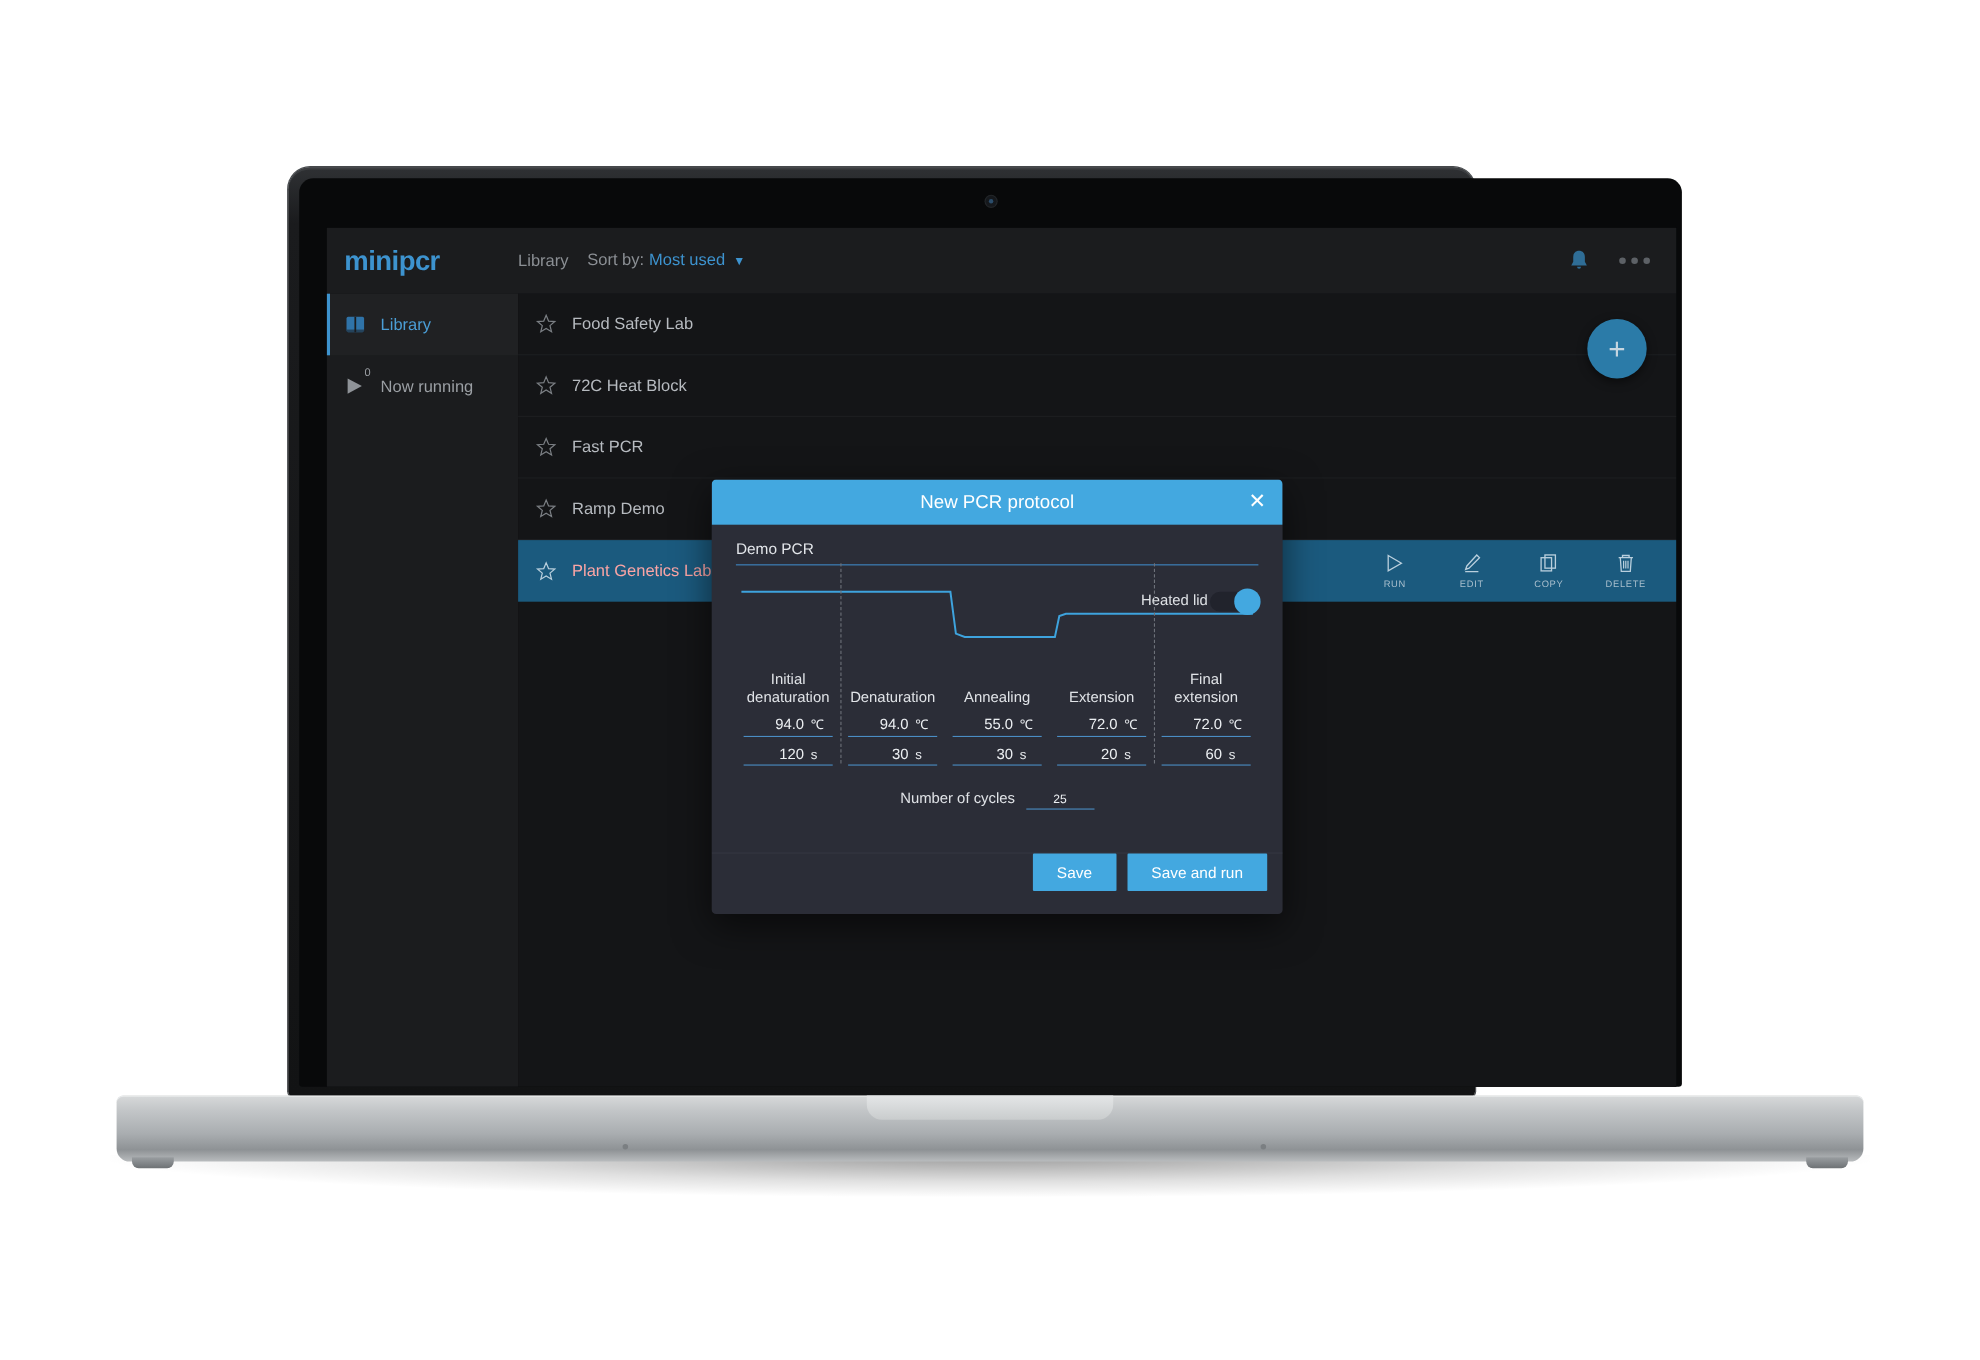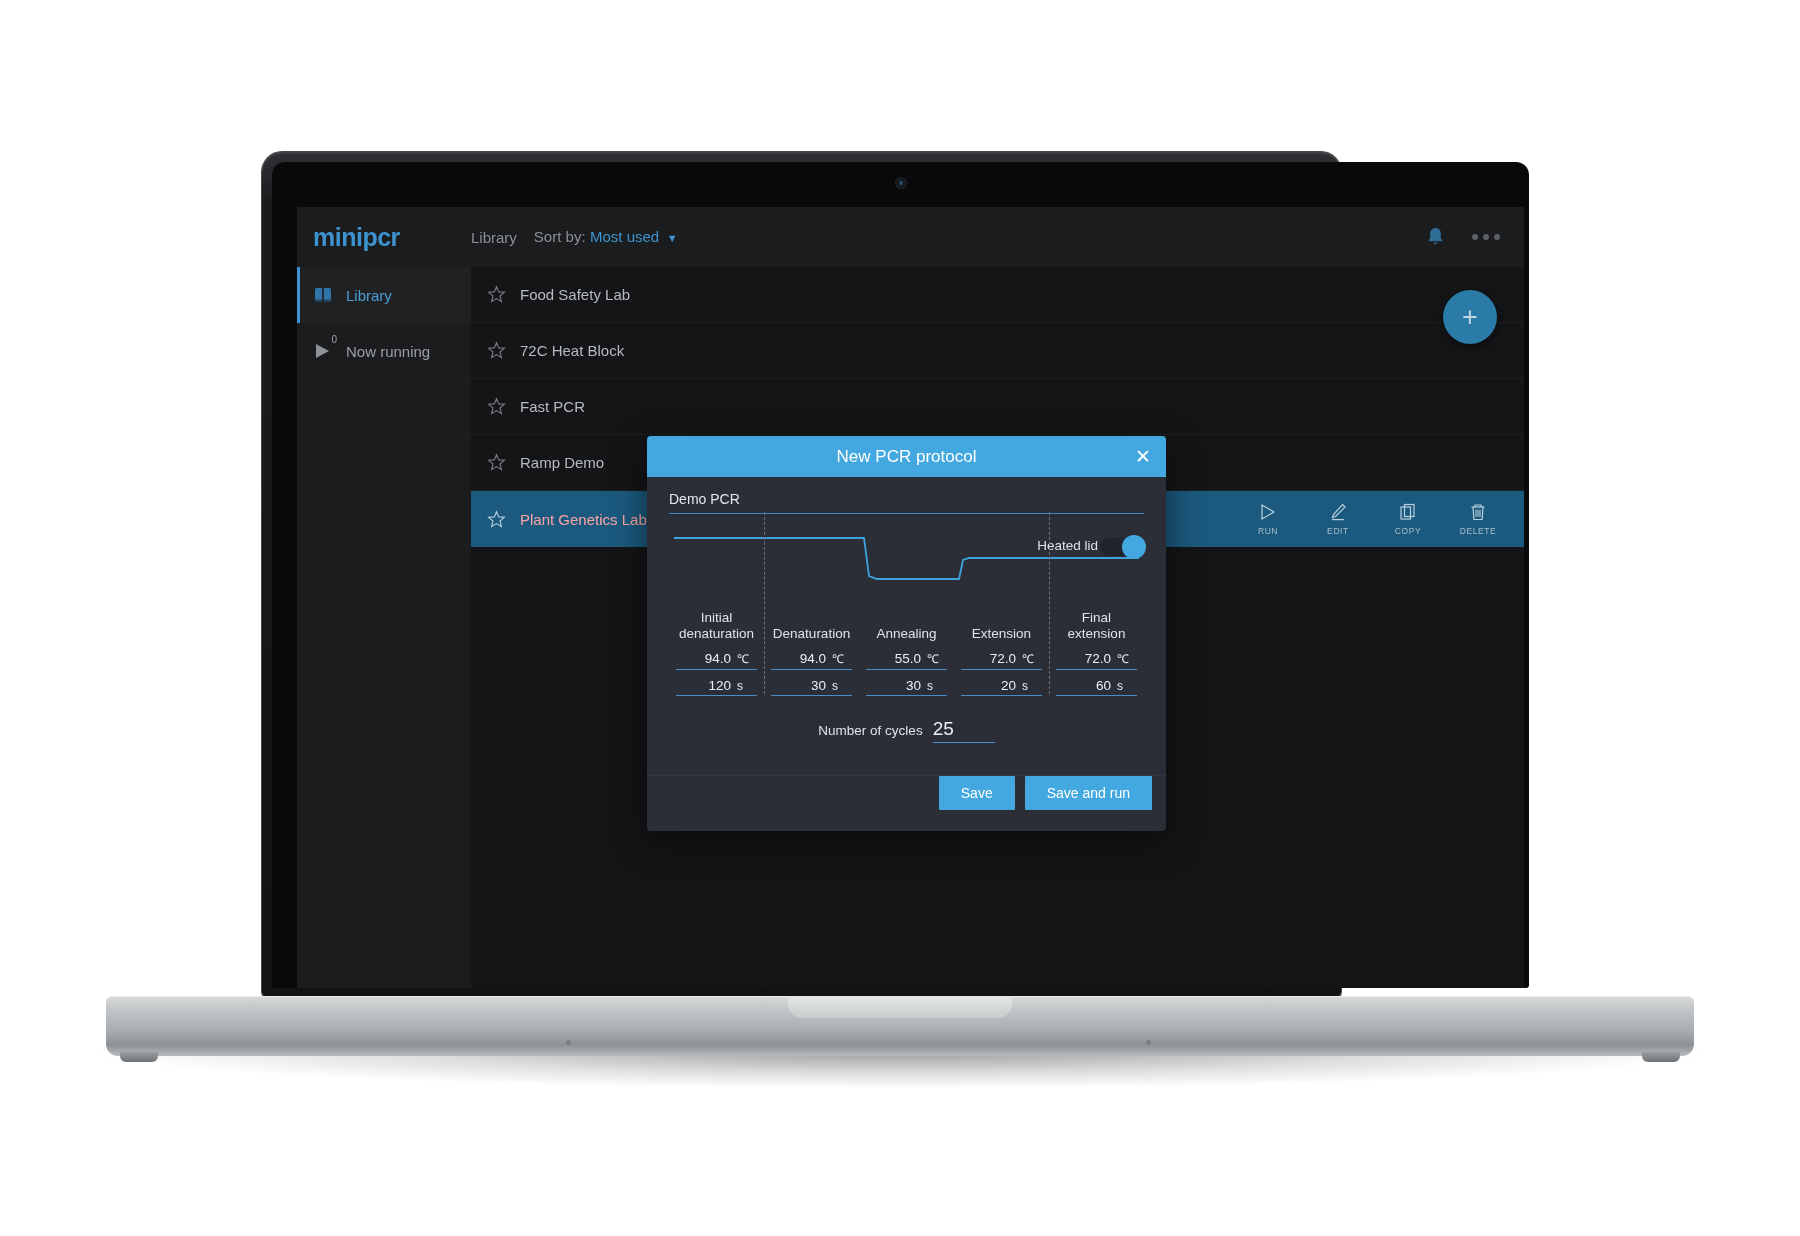--- a/index.html
+++ b/index.html
@@ -205,21 +205,21 @@
   }
   .field .val { color: #eceff2; font-size: 13.5px; }
   .field .unit { color: #eceff2; font-size: 12px; margin-left: 6px; width: 20px; text-align: left; }
 
   #cycles-row {
     display: flex; align-items: baseline; justify-content: center;
     gap: 10px; margin-top: 22px;
   }
   #cycles-row .c-label { color: #e0e3e7; font-size: 13.5px; }
   #cycles-row .c-field {
-    width: 62px; text-align: left; color: #eceff2; font-size: 19px;
+    width: 62px; text-align: center; color: #eceff2; font-size: 11px;
     border-bottom: 1.5px solid #4a8dc4; padding-bottom: 2px;
   }
 
   #modal-footer {
     position: absolute; left: 0; bottom: 0; width: 100%; height: 56px;
     border-top: 1px solid #343742;
     display: flex; align-items: flex-start; justify-content: flex-end;
     gap: 10px; padding-right: 14px;
   }
   .btn {

